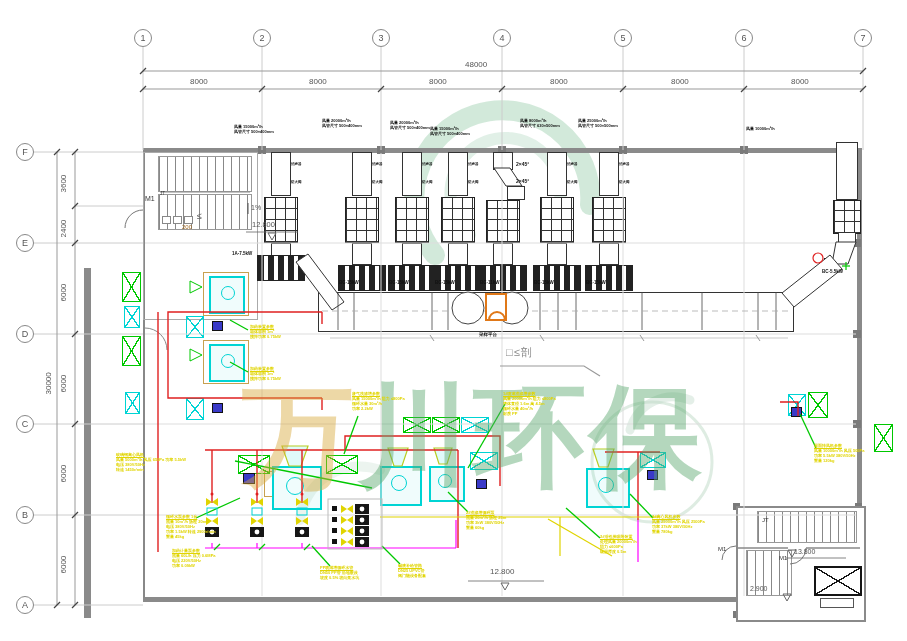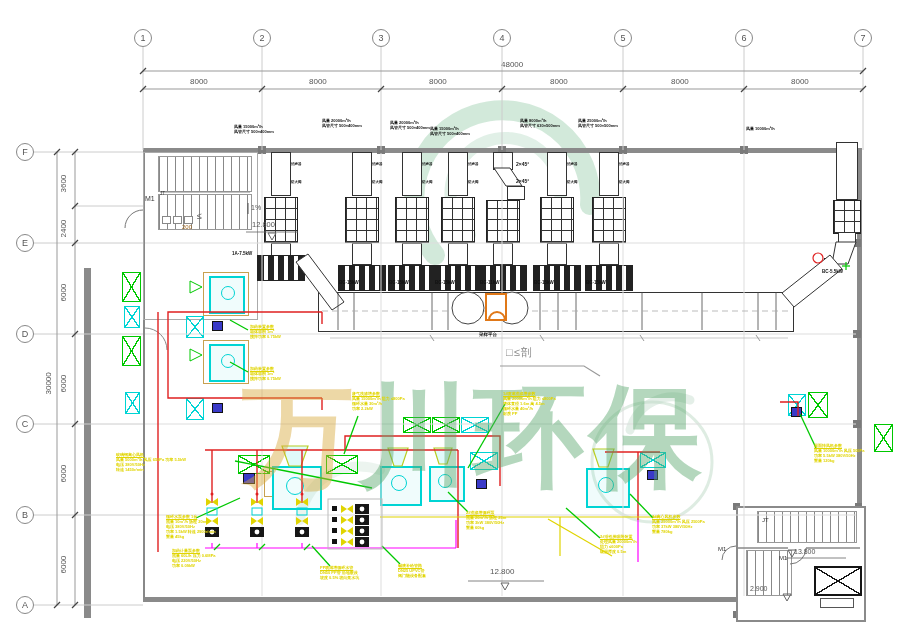--- a/index.html
+++ b/index.html
@@ -61,21 +61,21 @@
   <div class="bubble" style="left:735px;top:29px">6</div>
   <div class="bubble" style="left:854px;top:29px">7</div>
 
   <div class="bubble" style="left:16px;top:143px">F</div>
   <div class="bubble" style="left:16px;top:234px">E</div>
   <div class="bubble" style="left:16px;top:325px">D</div>
   <div class="bubble" style="left:16px;top:415px">C</div>
   <div class="bubble" style="left:16px;top:506px">B</div>
   <div class="bubble" style="left:16px;top:596px">A</div>
 
-  <div class="dimtxt" style="left:501px;top:60px">48000</div>
+  <div class="dimtxt" style="left:465px;top:60px">48000</div>
   <div class="dimtxt" style="left:190px;top:77px">8000</div>
   <div class="dimtxt" style="left:309px;top:77px">8000</div>
   <div class="dimtxt" style="left:429px;top:77px">8000</div>
   <div class="dimtxt" style="left:550px;top:77px">8000</div>
   <div class="dimtxt" style="left:671px;top:77px">8000</div>
   <div class="dimtxt" style="left:791px;top:77px">8000</div>
 
   <div class="dimtxt vdim" style="left:31px;top:373px;width:34px">30000</div>
   <div class="dimtxt vdim" style="left:49px;top:174px;width:28px">3600</div>
   <div class="dimtxt vdim" style="left:49px;top:219px;width:28px">2400</div>

